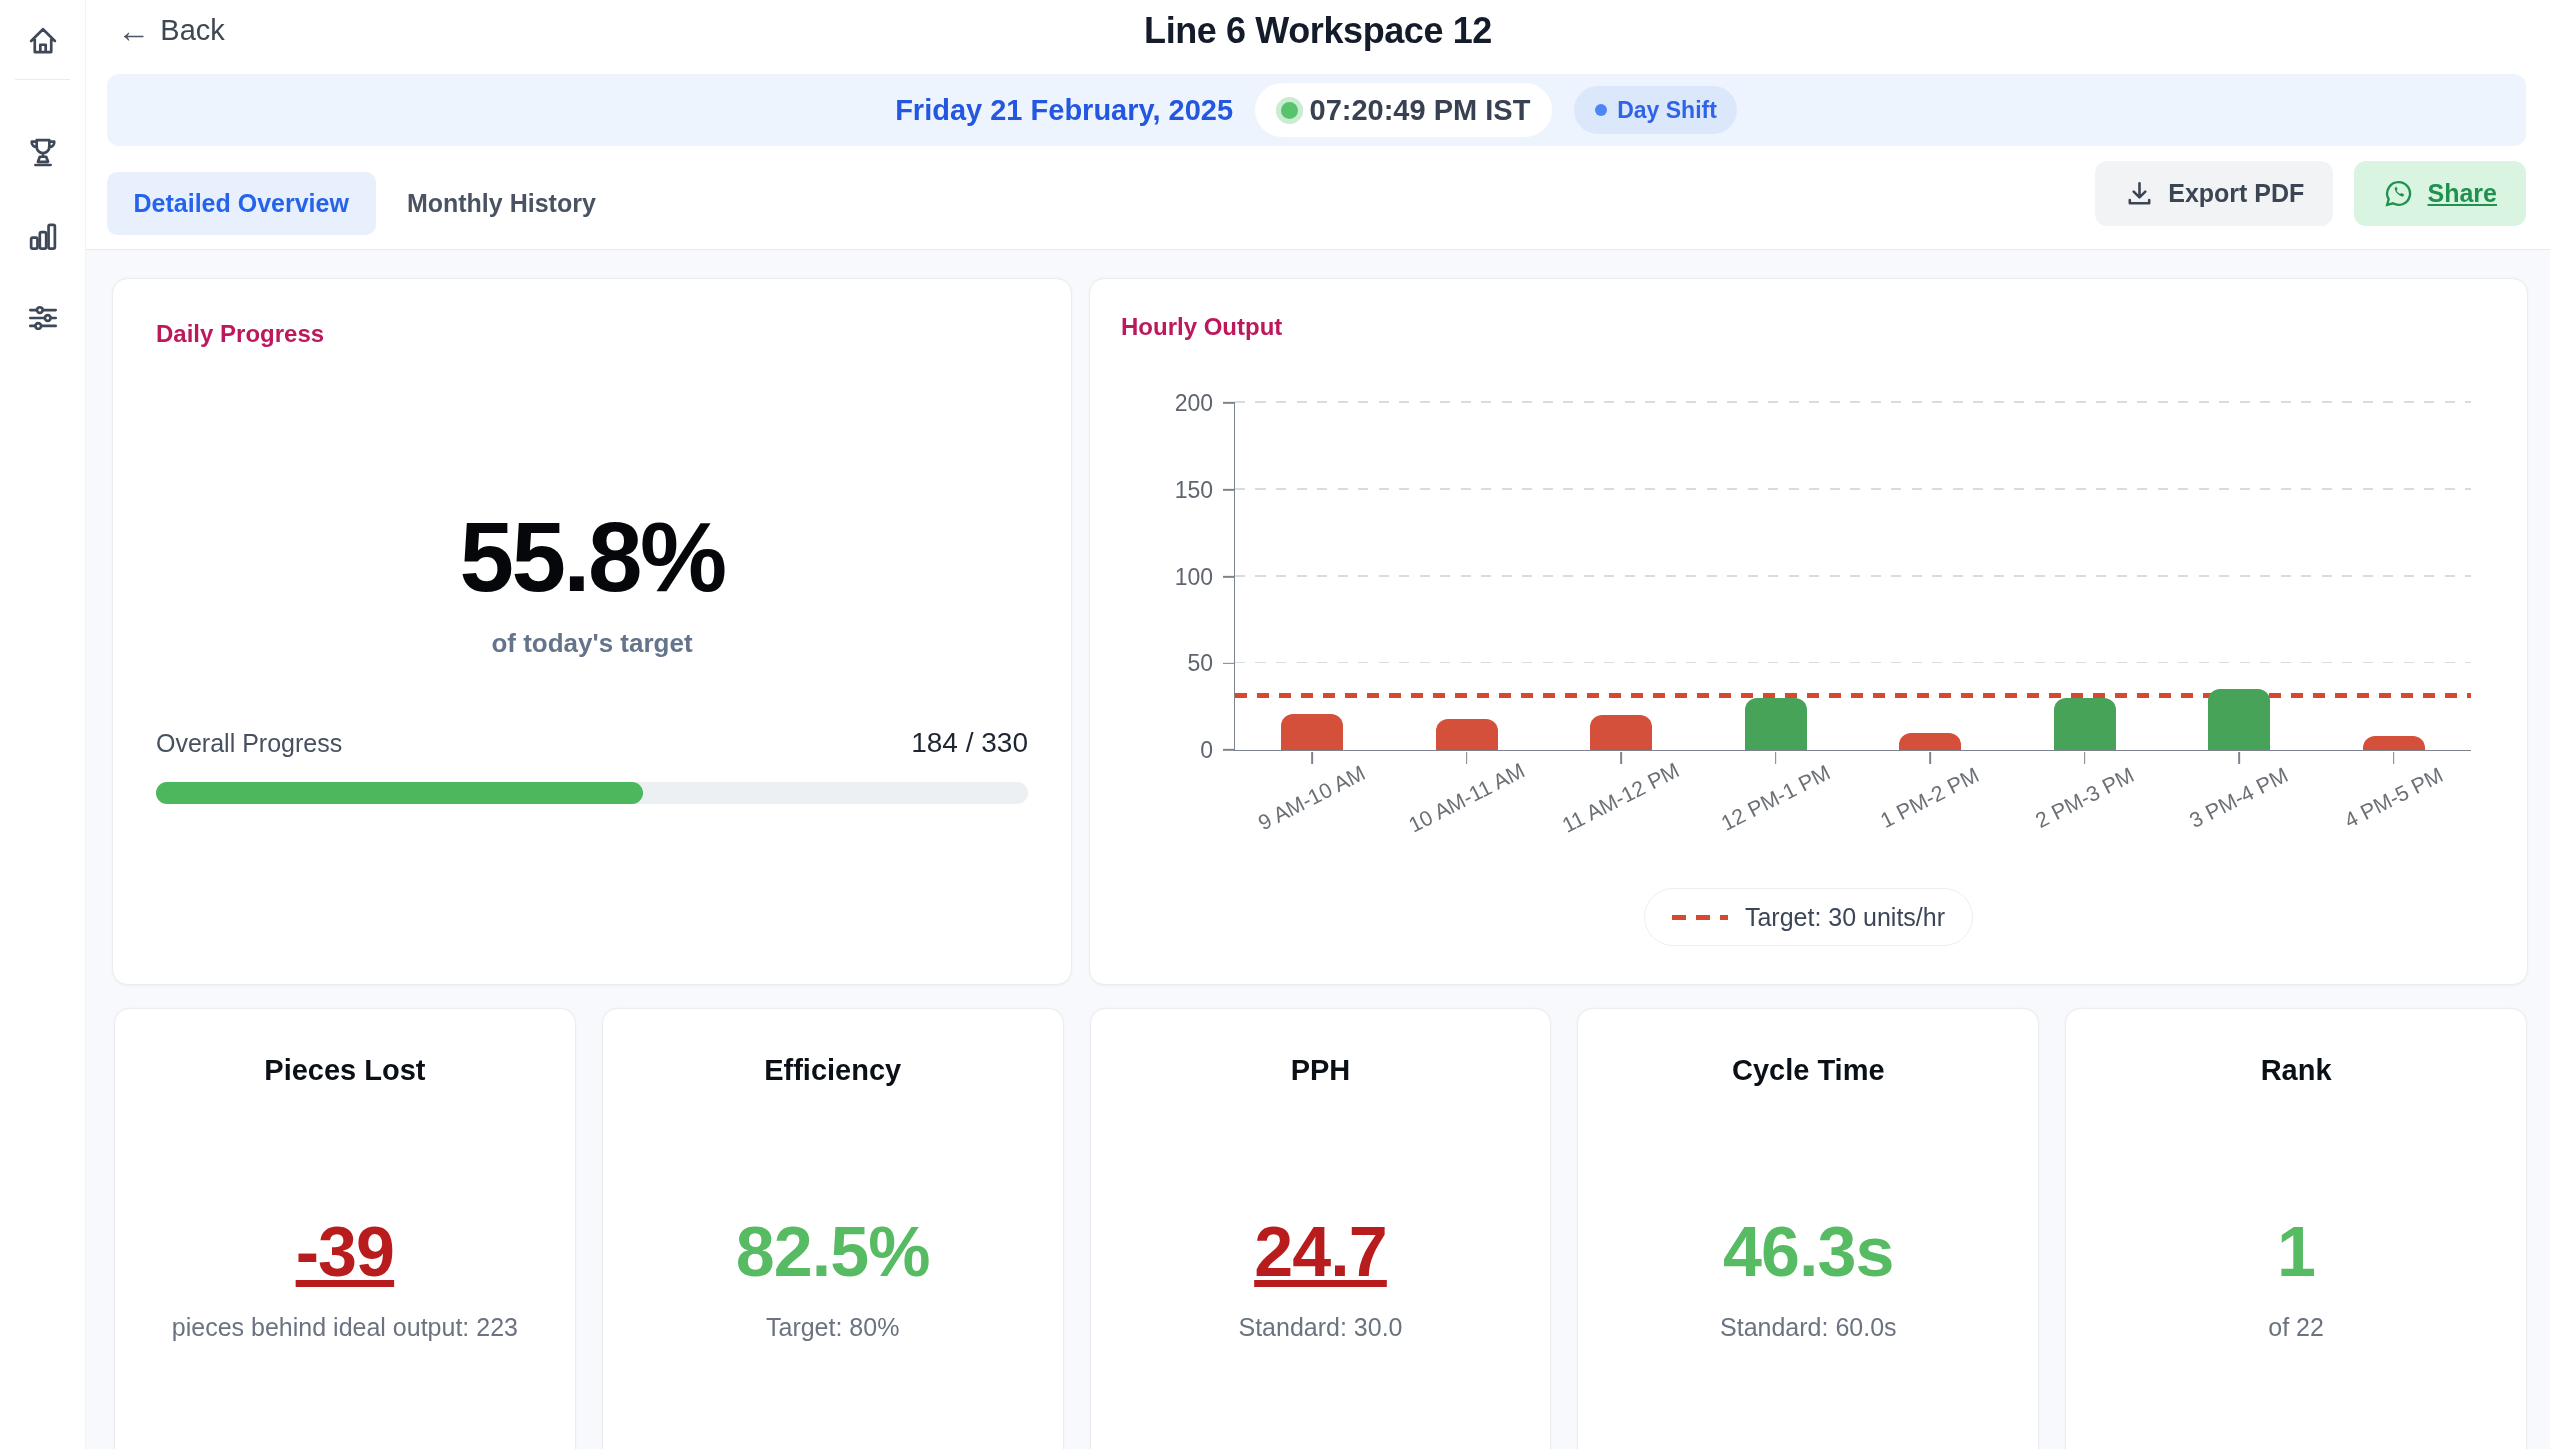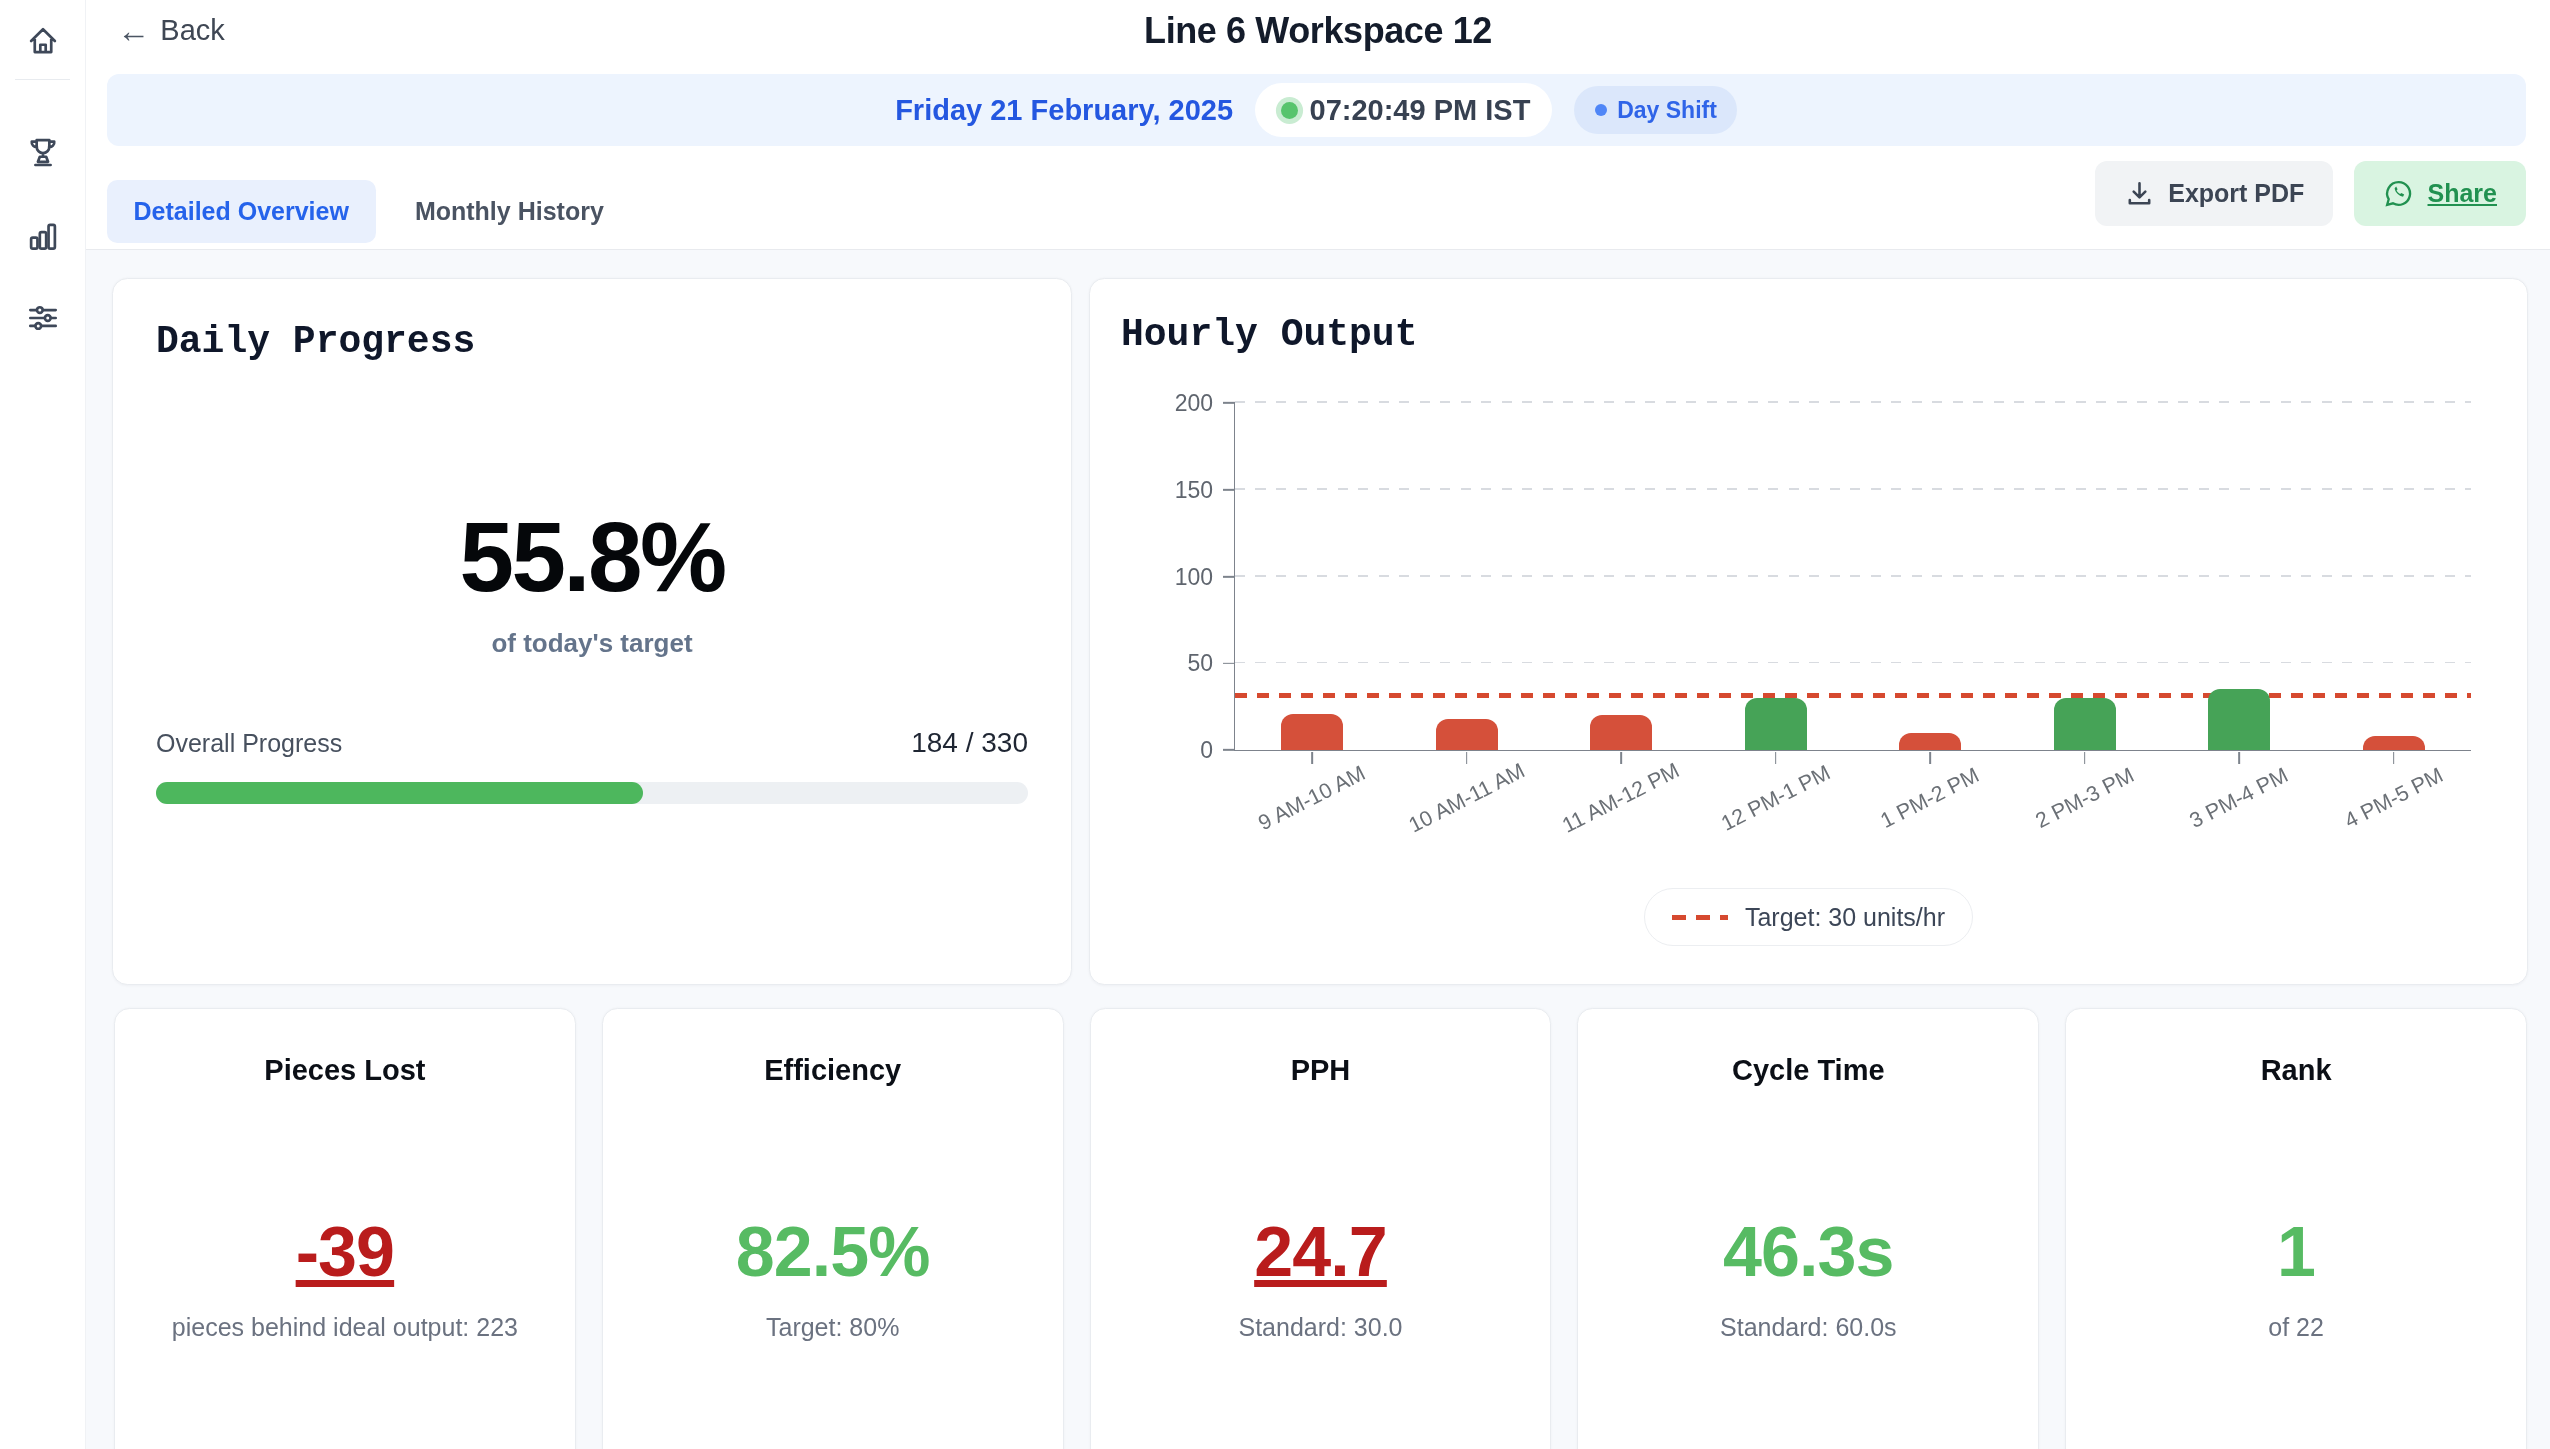--- a/index.html
+++ b/index.html
@@ -29,36 +29,36 @@
     border-radius: 12px; display: flex; align-items: center; justify-content: center; gap: 22px; }
   .banner-date { font-size: 29px; font-weight: 700; color: #2457e0; }
   .time-pill { display: flex; align-items: center; gap: 12px; background: #ffffff; border-radius: 855px;
     padding: 10.3px 22px; }
   .status-dot { width: 17px; height: 17px; border-radius: 50%; background: #57c46d; box-shadow: 0 0 0 5.1px #c9ecd2; margin-left: 3.4px; }
   .time-text { font-size: 29px; font-weight: 700; color: #374151; }
   .shift-pill { display: flex; align-items: center; gap: 10.3px; background: #dbe7fb; border-radius: 855px; padding: 10.3px 20.5px; }
   .shift-dot { width: 12px; height: 12px; border-radius: 50%; background: #4f86f7; }
   .shift-text { font-size: 23px; font-weight: 700; color: #2f64e8; }
 
-  .tabs-row { position: absolute; left: 20.5px; top: 180px; display: flex; align-items: center; gap: 12px; }
+  .tabs-row { position: absolute; left: 20.5px; top: 172px; display: flex; align-items: center; gap: 4px; }
   .tab { font-size: 25px; font-weight: 600; padding: 17px 27px; border-radius: 10.3px; cursor: pointer; color: #4a5362; }
   .tab.active { background: #e9f0fd; color: #2563eb; }
 
   .actions-row { position: absolute; right: 24px; top: 161px; display: flex; gap: 20.5px; }
   .btn { display: flex; align-items: center; gap: 13.7px; font-size: 25px; font-weight: 600;
     padding: 17px 29px; border-radius: 12px; cursor: pointer; border: none; }
   .btn-export { background: #f1f3f5; color: #3c4554; }
   .btn-share { background: #d9f4e1; color: #219150; text-decoration: underline; }
   .btn svg { width: 31px; height: 31px; }
 
   
   .content { position: absolute; left: 86px; top: 250px; width: 2465px; height: 1200px; background: #f7f9fc; }
   .card { position: absolute; background: #ffffff; border: 1.7px solid #e9ecf0; border-radius: 15.4px;
     box-shadow: 0 0.9px 2.6px rgba(20,30,50,0.04); }
-  .card-title { font-size: 38px; font-weight: 700; color: #0f172a; font-family: Liberation Mono, monospace; }
+  .card-title { font-size: 24px; font-weight: 700; color: #be185d; }
 
   
   .card-daily { left: 26px; top: 28px; width: 960px; height: 707px; }
   .card-daily .card-title { position: absolute; left: 43px; top: 41px; }
   .dp-center { position: absolute; left: 0; right: 0; top: 229px; text-align: center; }
   .dp-percent { font-size: 98px; font-weight: 800; color: #05070a; letter-spacing: -2.6px; line-height: 1; }
   .dp-subtitle { margin-top: 22px; font-size: 26px; font-weight: 600; color: #64748b; }
   .dp-progress-row { position: absolute; left: 43px; right: 43px; top: 432px; display: flex;
     justify-content: space-between; align-items: baseline; margin-top: 16px; }
   .dp-progress-label { font-size: 25px; color: #47505e; }

